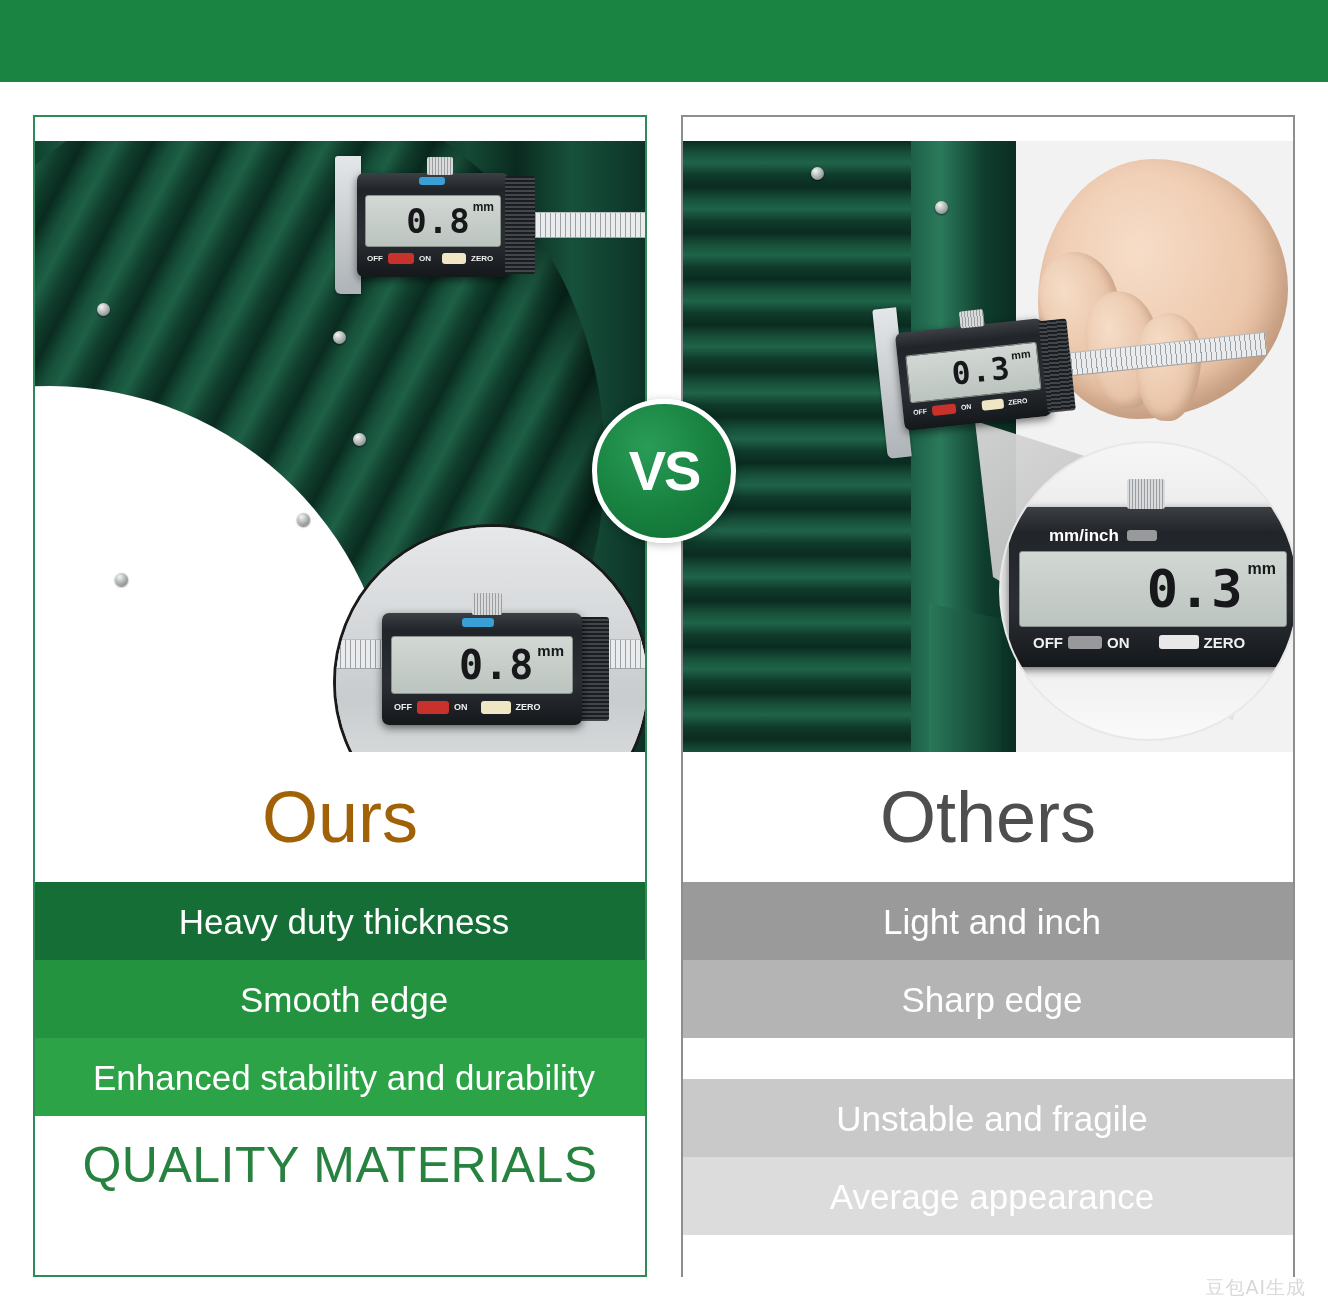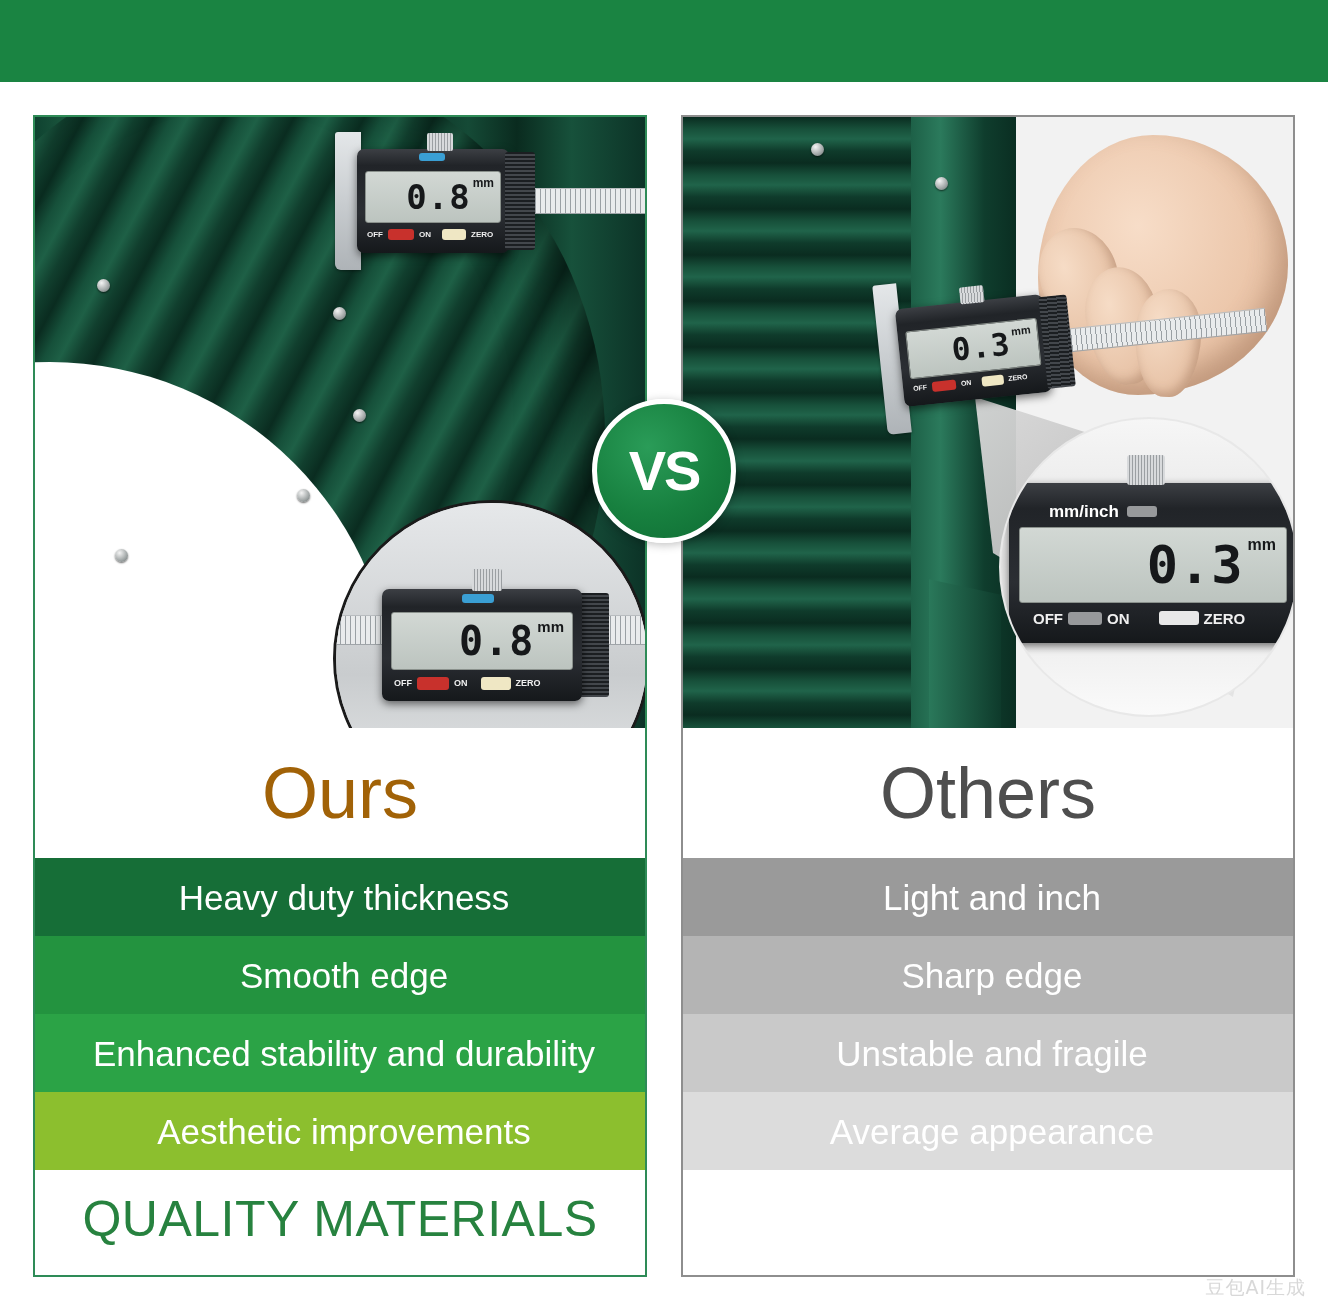--- a/index.html
+++ b/index.html
@@ -39,20 +39,21 @@
   .panel.ours   { left: 33px;  border: 2px solid #2e8b57; }
   .panel.others { left: 681px; border: 2px solid #8e8e8e; }
 
   
   .photo {
     position: relative;
     width: 100%;
     height: 611px;
     overflow: hidden;
     background: #0e3b28;
+    margin-top: 24px;
   }
 
   
   .bed-photo {
     position: absolute; inset: 0;
     background:
       radial-gradient(ellipse 150% 120% at 12% 120%, rgba(255,255,255,1) 0%, rgba(255,255,255,1) 29%, rgba(255,255,255,0) 30%),
       linear-gradient(to right,
         #0f4230 0%, #1d5a40 6%, #0c3526 11%,
         #16503a 17%, #0a2e21 22%,
@@ -369,23 +370,20 @@
     </div>
 
     <div class="feat-row" style="background:#166e37;">
       <span>Heavy duty thickness</span>
     </div>
     <div class="feat-row" style="background:#23933f;">
       <span>Smooth edge</span>
     </div>
     <div class="feat-row" style="background:#2ba346;">
       <span>Enhanced stability and durability</span>
-    </div>
-    <div class="feat-row" style="background:#8cbf2e;">
-      <span>Aesthetic improvements</span>
     </div>
 
     <div class="footer-row">
       <span>QUALITY MATERIALS</span>
     </div>
   </div>
 
   <div class="panel others">
 
     <div class="photo" style="background:#f4f4f4;">
@@ -449,21 +447,21 @@
     <div class="title-row">
       <div class="title">Others</div>
     </div>
 
     <div class="feat-row" style="background:#9a9a9a;">
       <span>Light and inch</span>
     </div>
     <div class="feat-row" style="background:#b4b4b4;">
       <span>Sharp edge</span>
     </div>
-    <div class="feat-row" style="background:#c9c9c9;">
+    <div class="feat-row" style="background:#c9c9c9;margin-top:41px;">
       <span>Unstable and fragile</span>
     </div>
     <div class="feat-row" style="background:#dcdcdc;">
       <span>Average appearance</span>
     </div>
 
     <div class="footer-row">
       <span></span>
     </div>
   </div>

